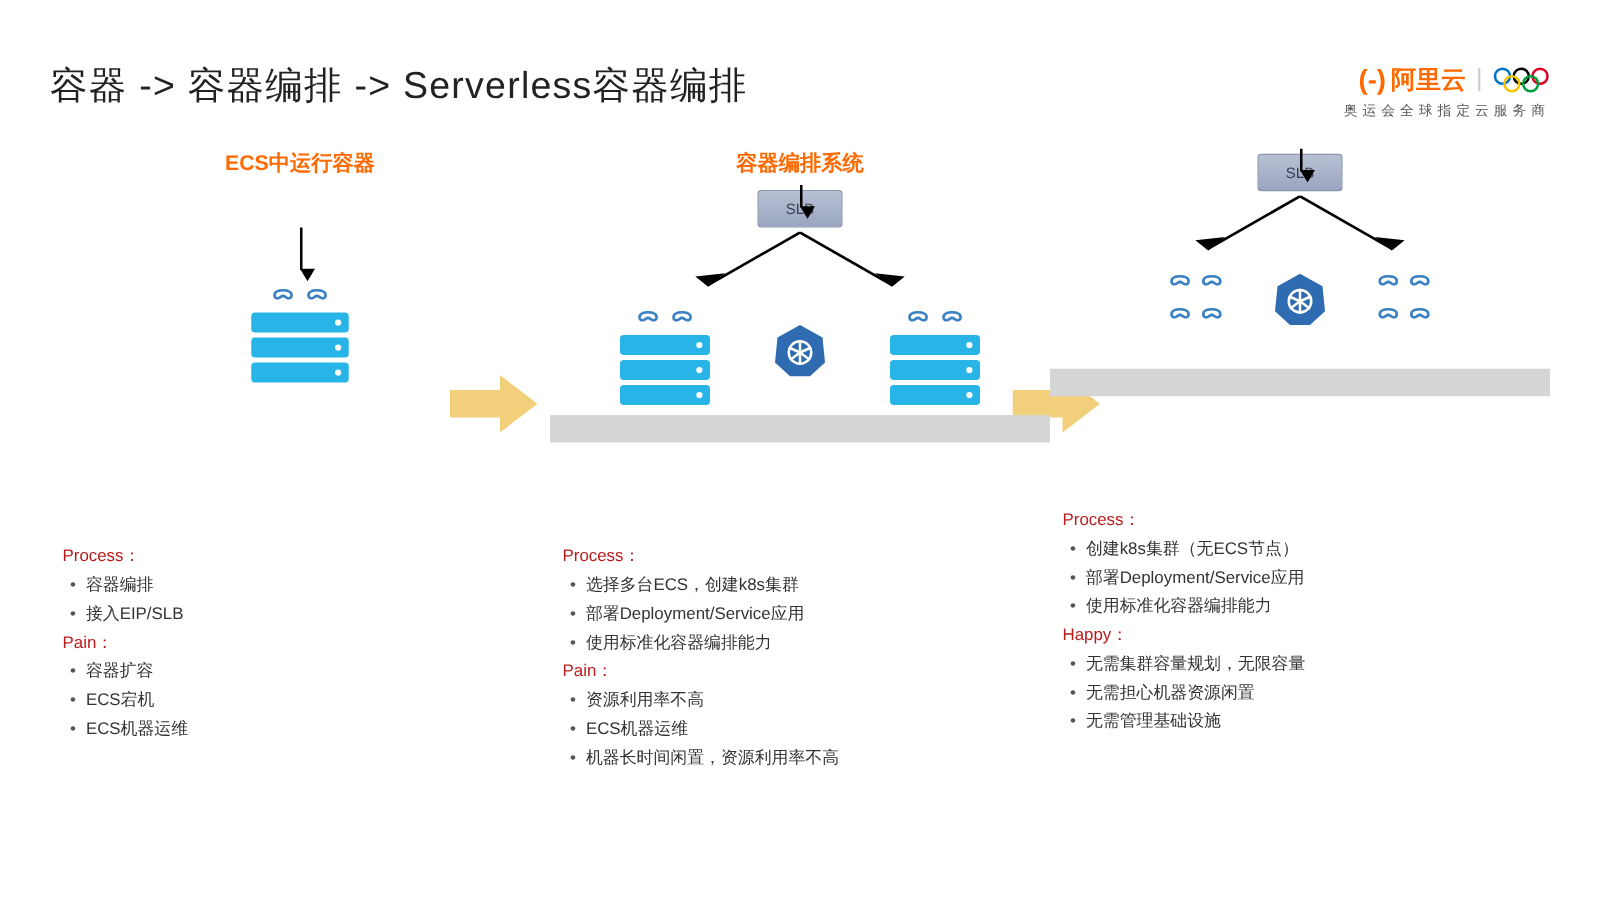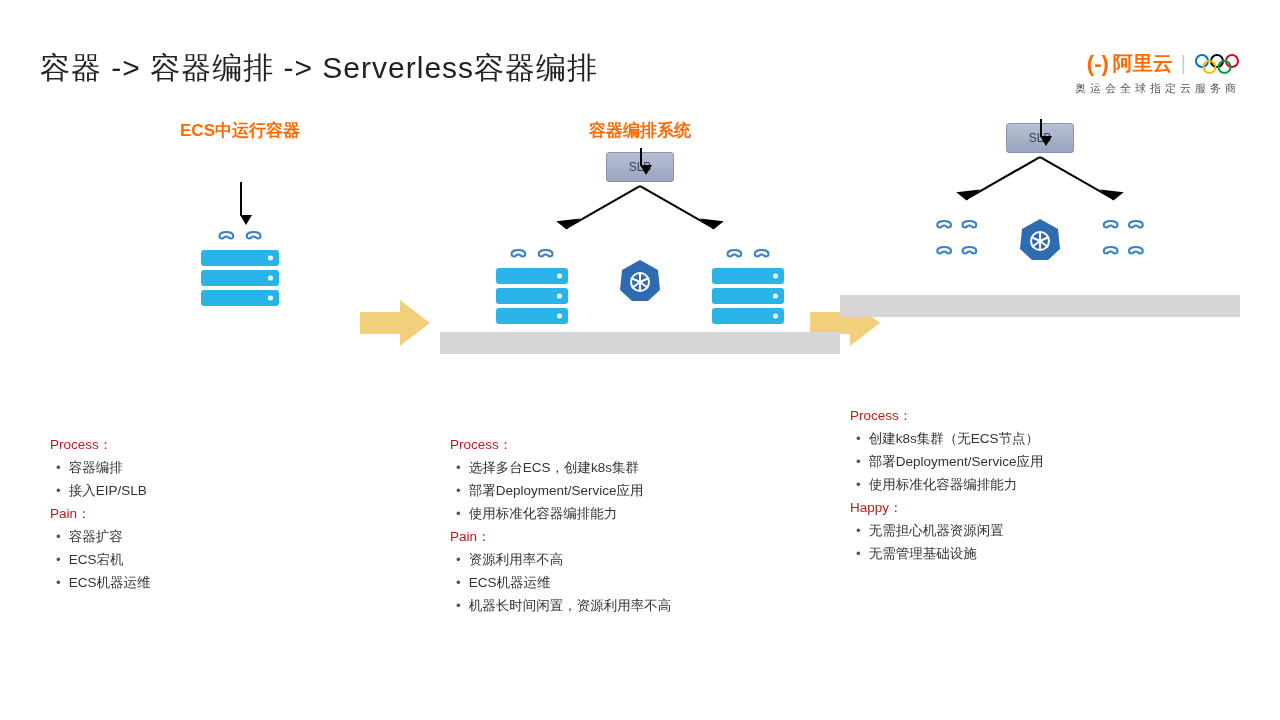--- a/index.html
+++ b/index.html
@@ -243,19 +243,20 @@
       </div>
       <div class="text-block">
         <div class="sec-title">Process：</div>
         <ul>
           <li>创建k8s集群（无ECS节点）</li>
           <li>部署Deployment/Service应用</li>
           <li>使用标准化容器编排能力</li>
         </ul>
         <div class="sec-title">Happy：</div>
         <ul>
+          <li>无需集群容量规划，无限容量</li>
           <li>无需担心机器资源闲置</li>
           <li>无需管理基础设施</li>
         </ul>
       </div>
     </div>
   </div>
 </div>
 
 </body></html>

